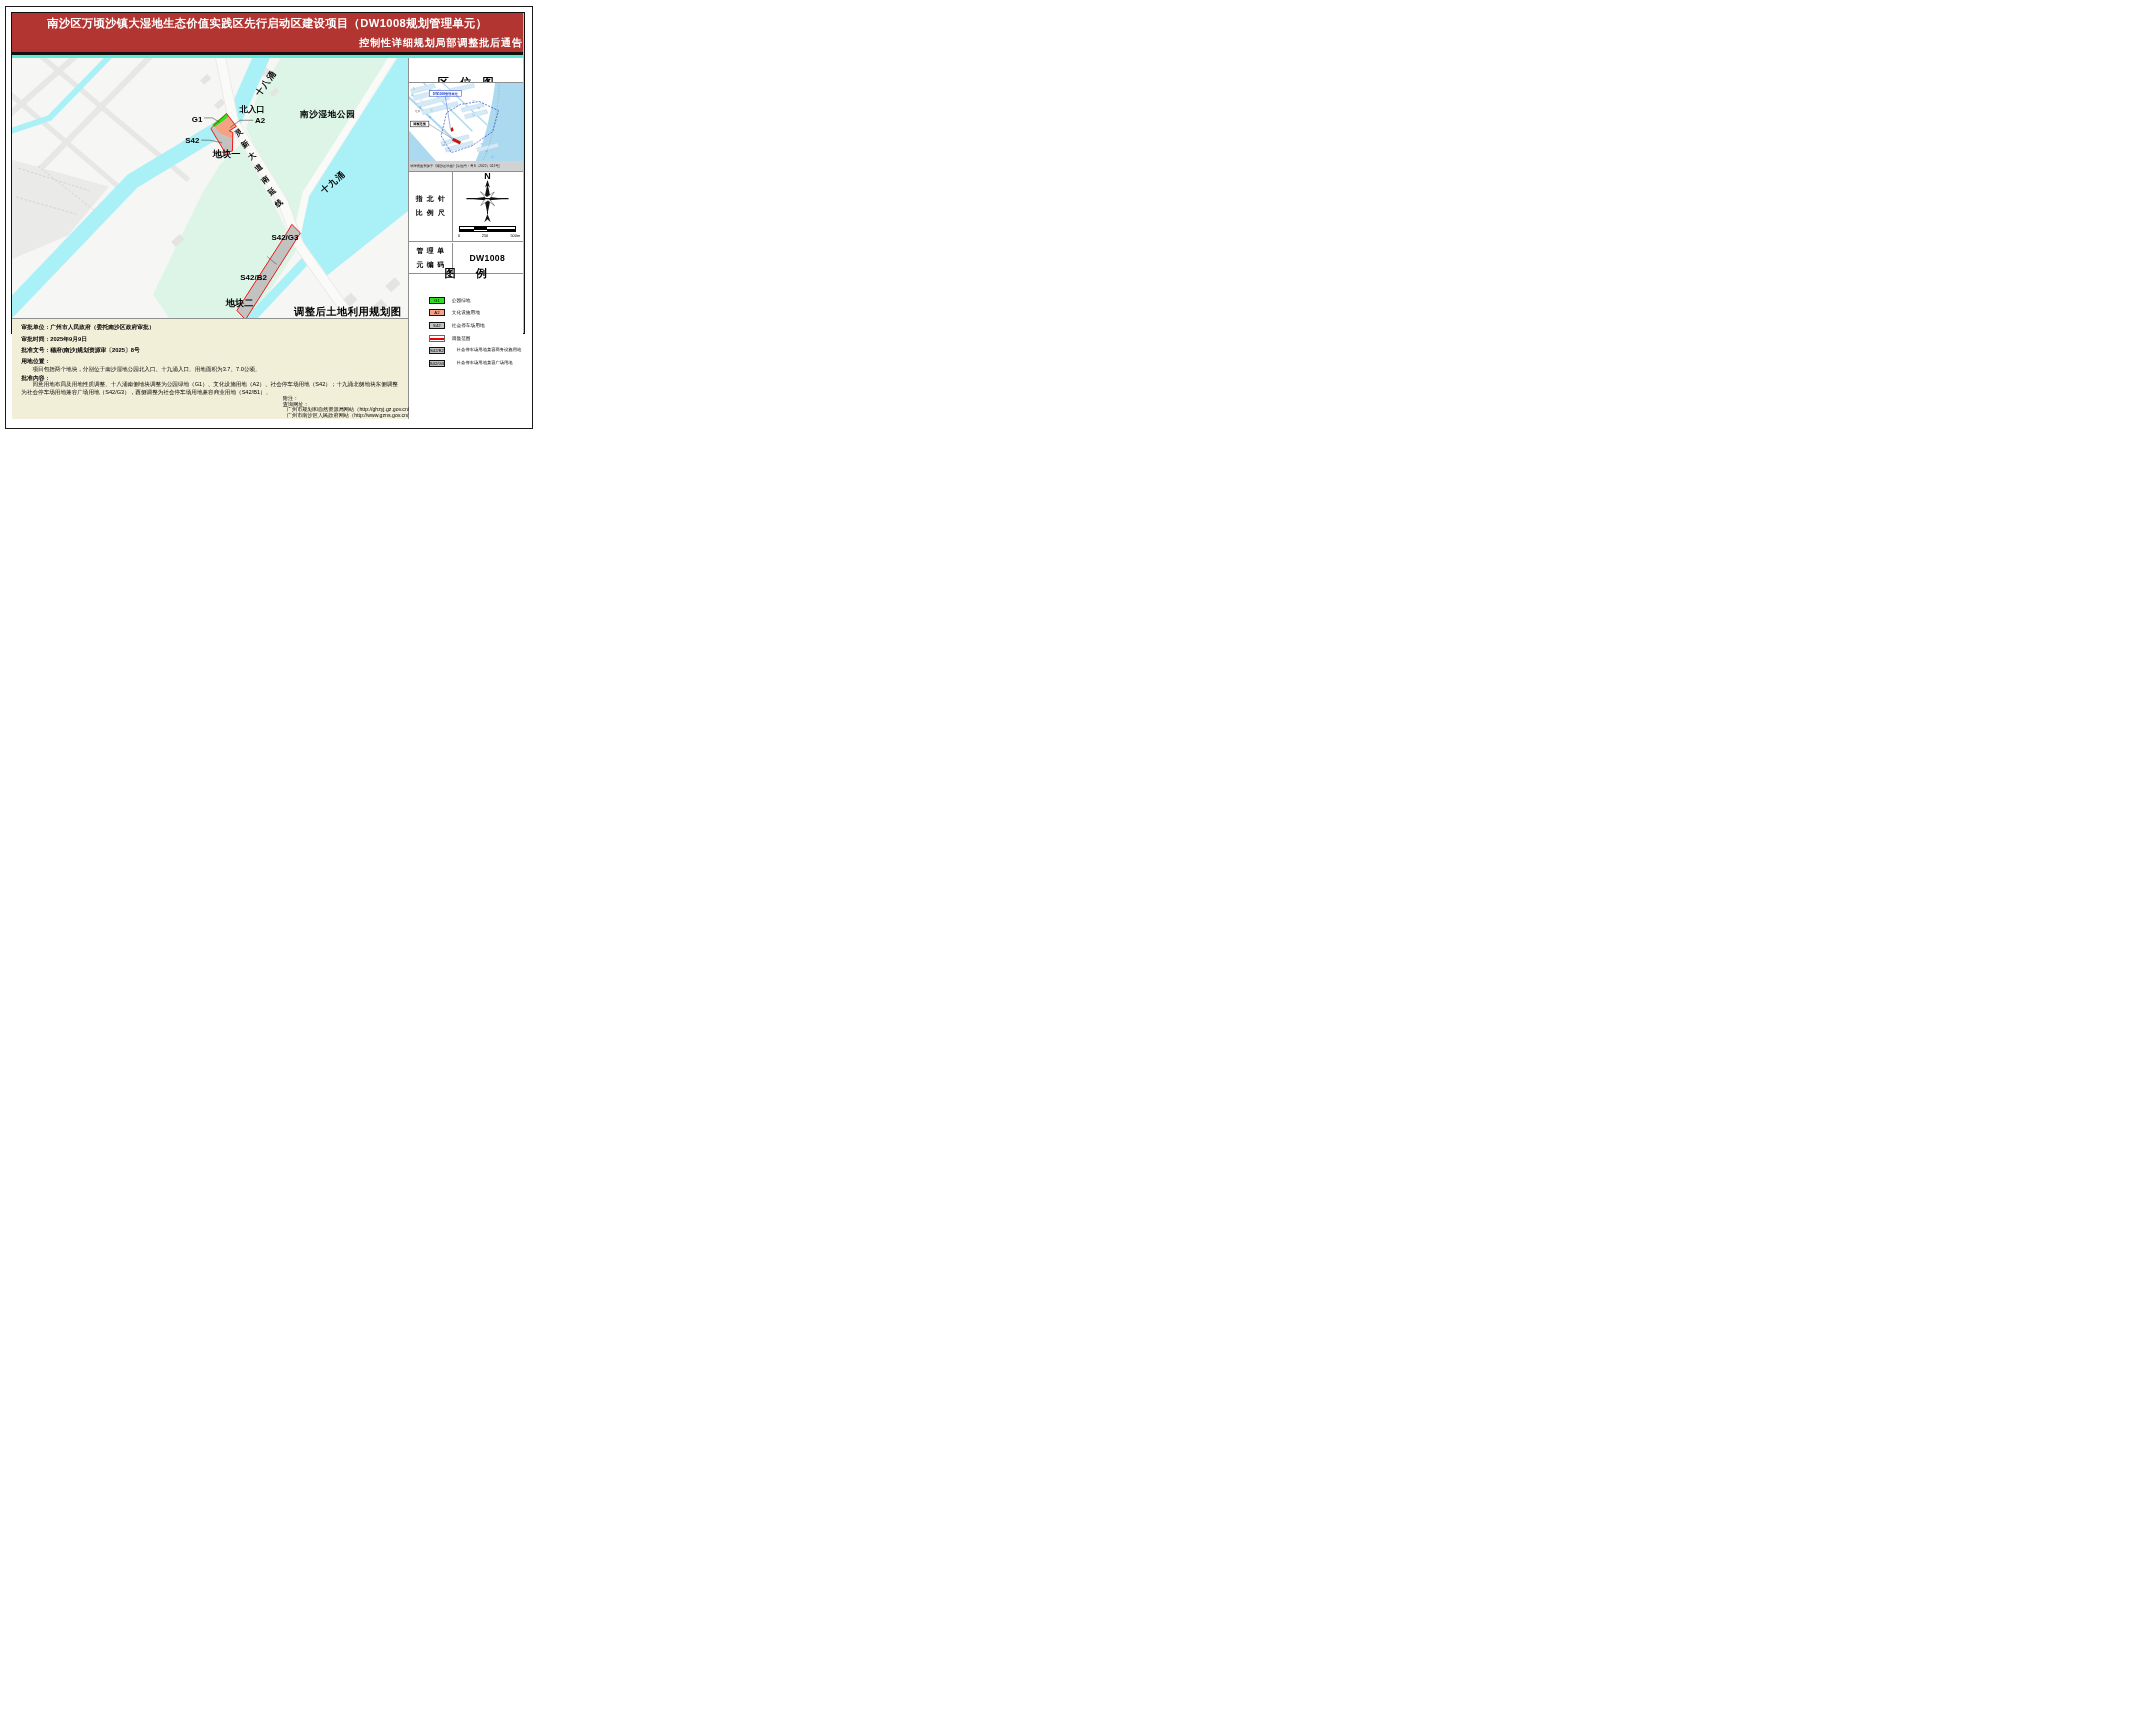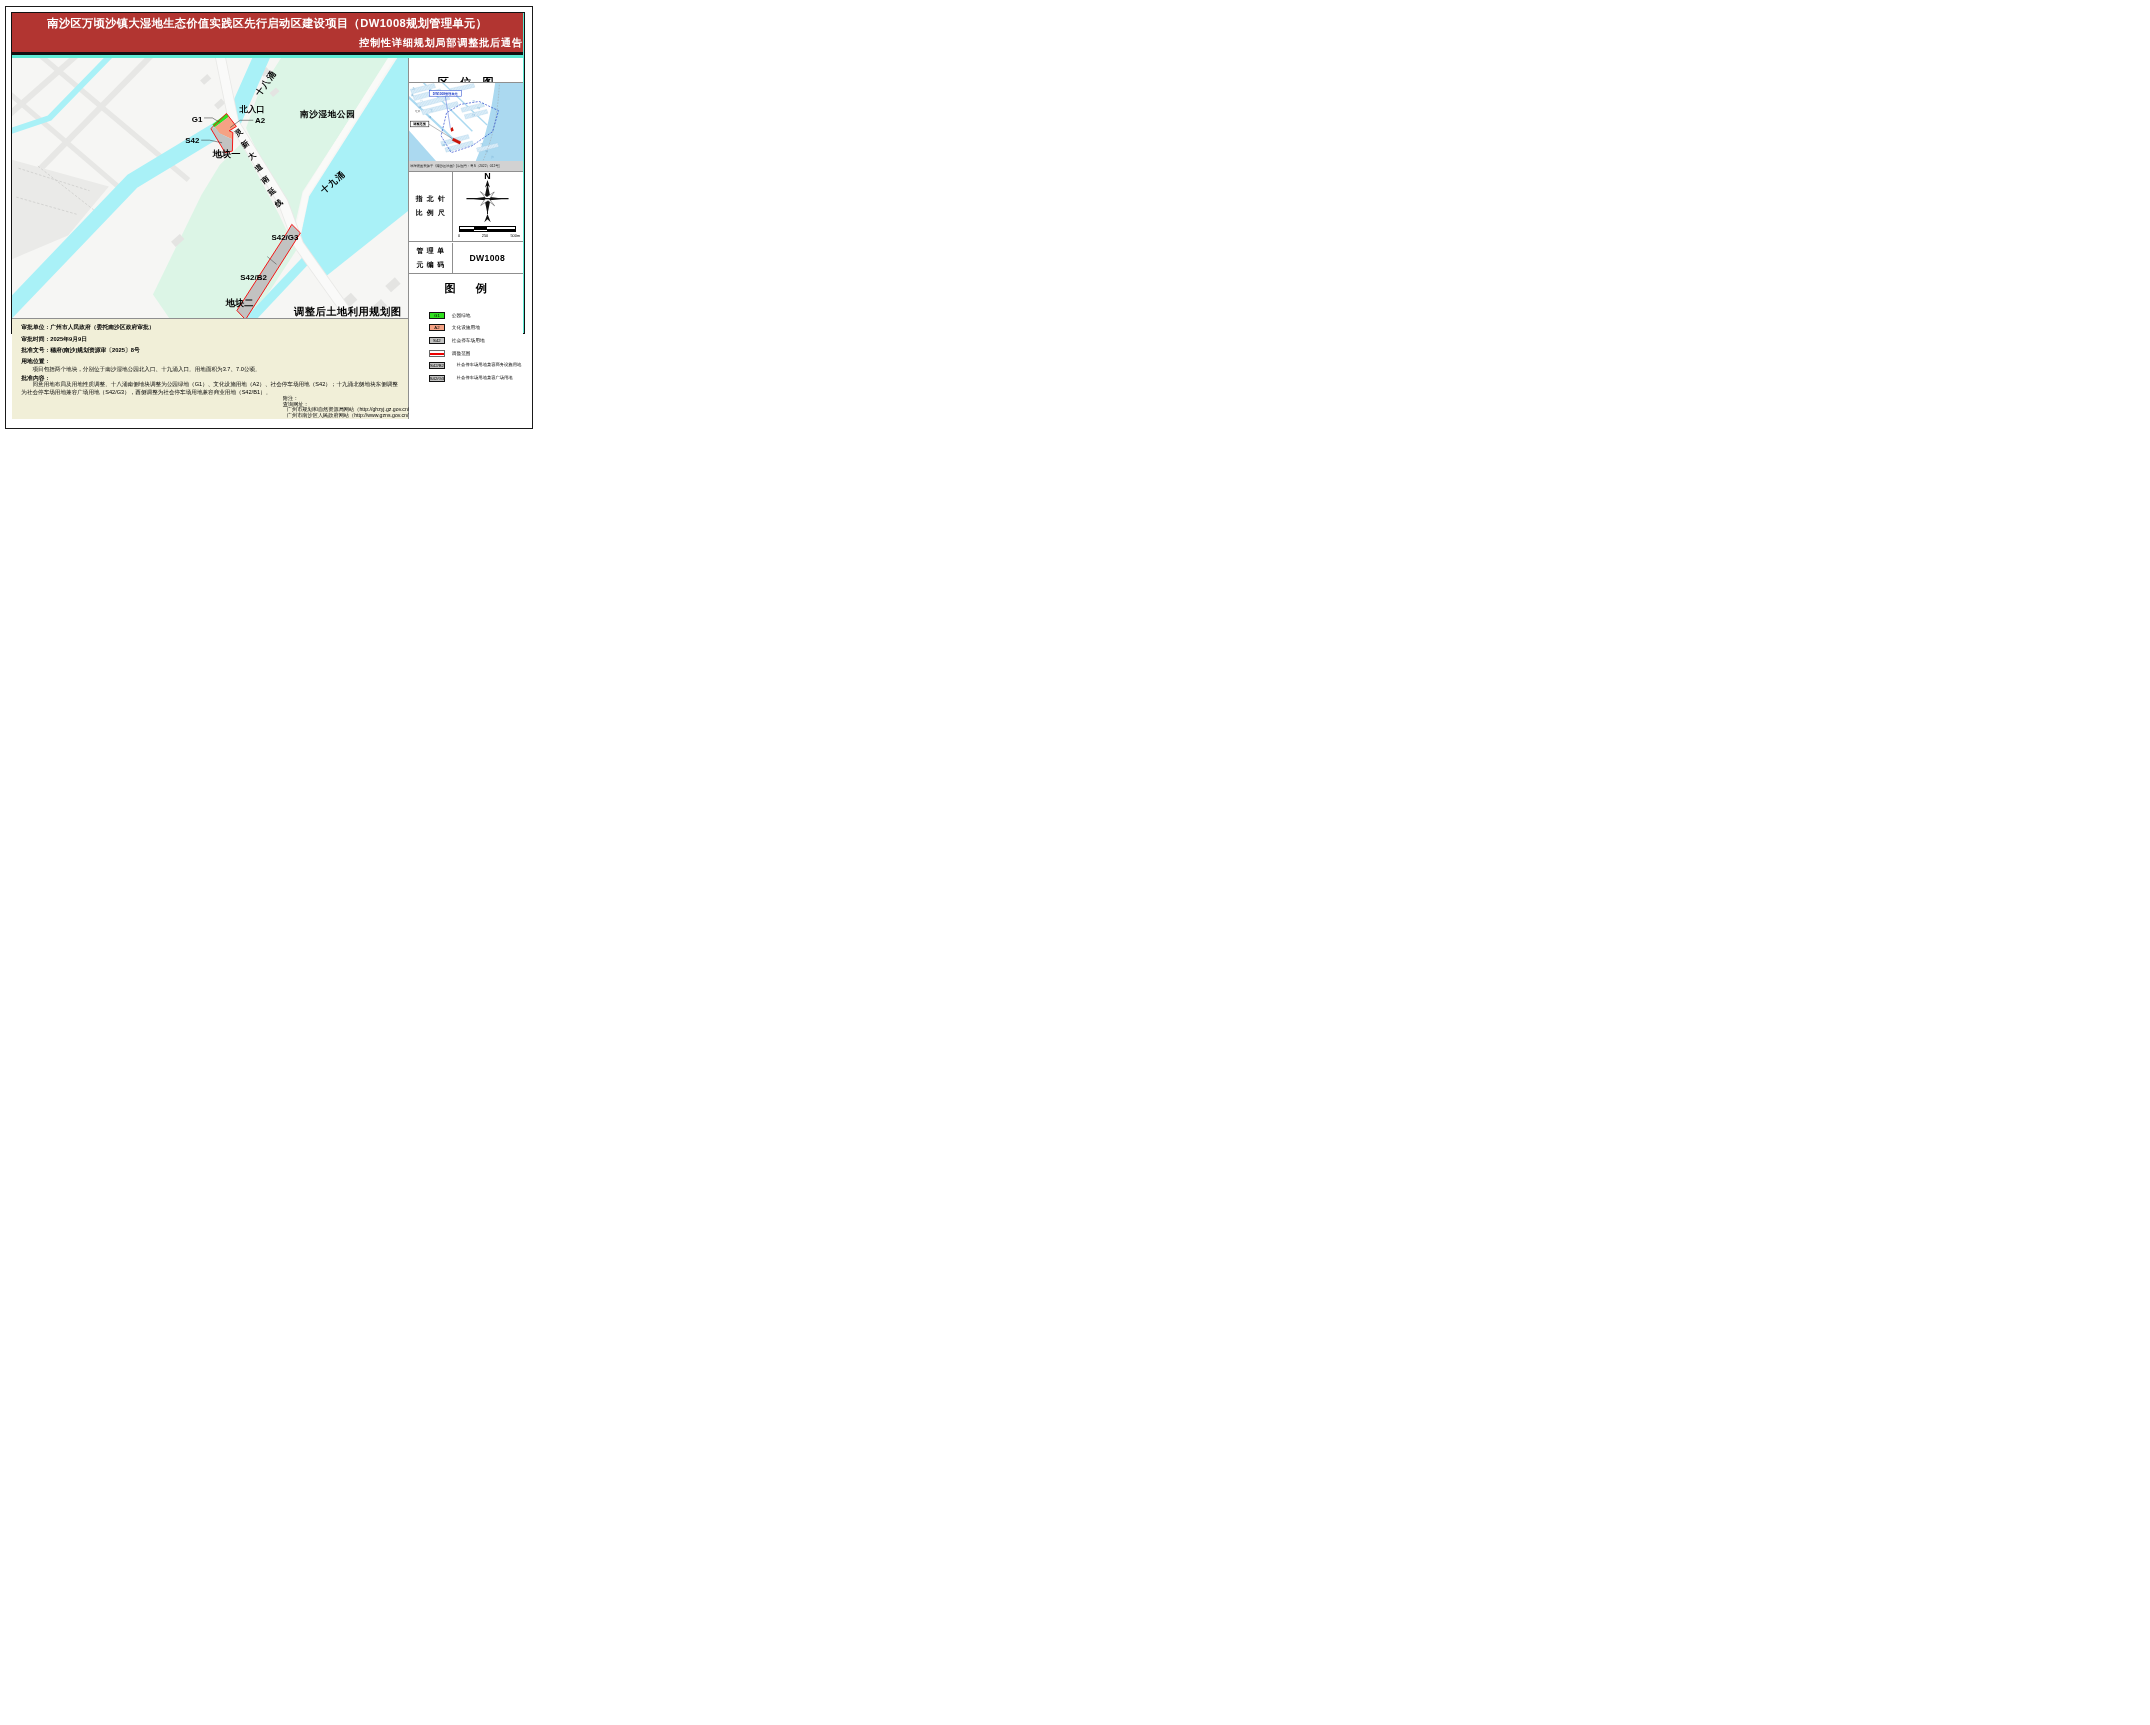--- a/index.html
+++ b/index.html
@@ -41,21 +41,21 @@
   .sb-row + .sb-row{border-top:0.4px solid #000;}
   .sg{display:block;height:100%;}
   .sg.w{background:#fff;} .sg.b{background:#000;}
   .s1{width:14px;} .s2{width:28px;}
   .sb-labels{position:relative;height:5.2px;font-size:3.9px;margin-top:0.4px;}
   .sb-labels span{position:absolute;top:0;}
   .sb-0{left:-0.9px;} .sb-250{left:23px;} .sb-500{right:-3.4px;}
   .code-sec{top:185px;height:31px;}
   .code-sec .cell-label div{font-size:6.9px;letter-spacing:3.4px;text-indent:3.4px;}
   .code-val{position:absolute;left:44px;top:0;width:69px;height:100%;display:flex;align-items:center;justify-content:center;font-size:8.6px;font-weight:700;letter-spacing:0.4px;}
-  .legend-sec{top:220px;height:145px;}
+  .legend-sec{top:205px;height:145px;}
   .legend-title{margin-top:3.4px;font-weight:700;font-size:11.2px;letter-spacing:20px;text-indent:20px;text-align:center;}
   .lg-row{position:absolute;left:0;width:114px;height:7.3px;}
   .lg-swatch{position:absolute;left:20px;top:0;width:16.3px;height:7.3px;border:0.4px solid #111;font-size:4.3px;display:flex;align-items:center;justify-content:center;color:#000;background:#C9C9C8;}
   .lg-label{position:absolute;left:43px;top:0.9px;font-size:4.7px;white-space:nowrap;}
   .lg-label.small{font-size:4.3px;left:48px;}
   .lg-line{position:absolute;left:20px;top:0;width:16.3px;height:7.3px;border:0.4px solid #666;background:#fff;}
   .lg-line .band{position:absolute;left:0;top:2.6px;width:100%;height:2.2px;background:#EE0000;}
   .r1{top:34px;} .r2{top:46px;} .r3{top:59px;} .r4{top:72px;} .r5{top:84px;} .r6{top:97px;}
 </style>
 </head>

